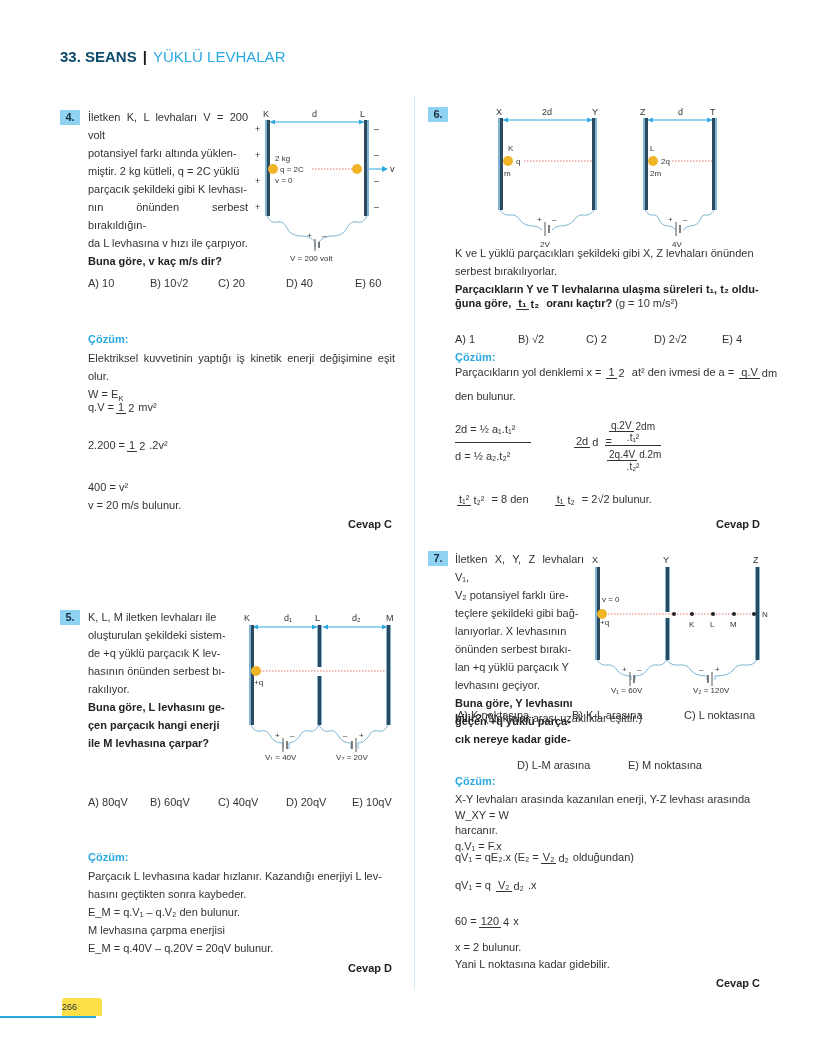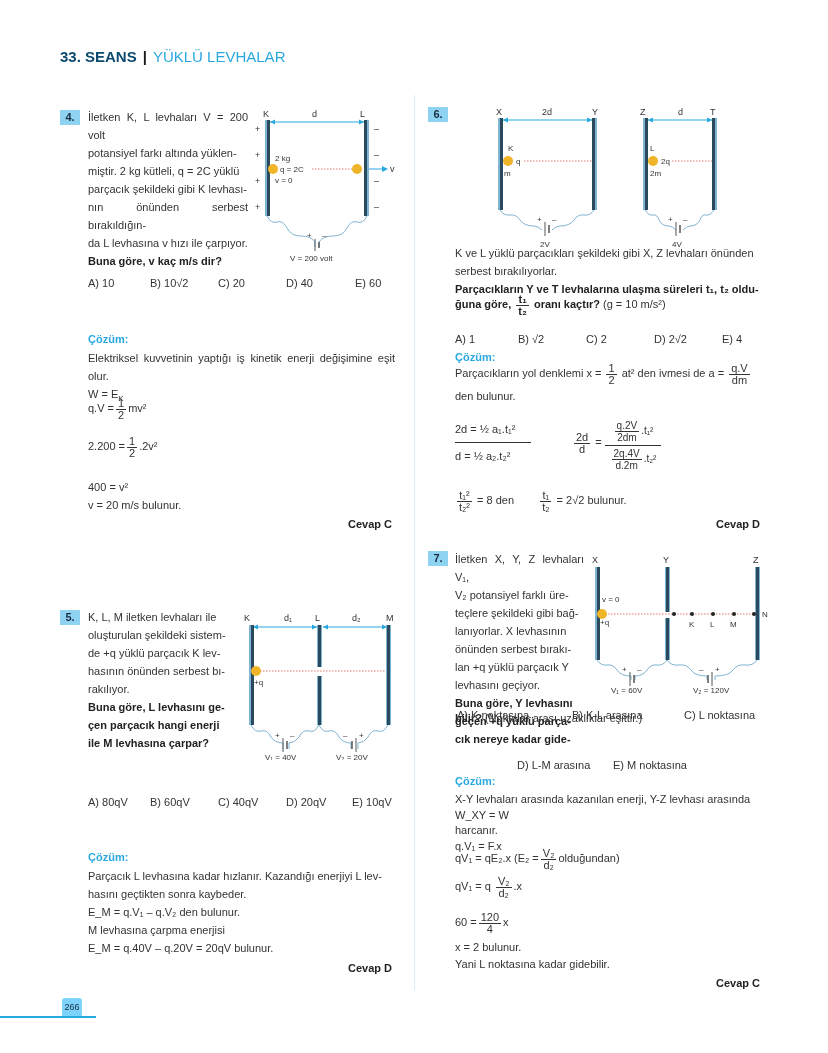--- a/index.html
+++ b/index.html
@@ -13,26 +13,26 @@
   .divider{left:414px;top:95px;width:1px;height:895px;background:#d9eef8}
   .qnum{width:20px;height:15px;background:#8fd3f2;color:#1b2b40;font-weight:bold;font-size:11px;text-align:center;line-height:15px}
   .txt{line-height:18px;font-size:11px;color:#333}
   .txt p{margin:0}
   .just{text-align:justify}
   .b{font-weight:bold;color:#222}
   .cozum{color:#29a8e0;font-weight:bold;font-size:11px}
   .cevap{font-weight:bold;font-size:11px;color:#222}
   .opts{display:flex;font-size:11px;color:#333}
   .opts span{display:inline-block}
-  .frac{display:inline-flex;flex-direction:column;align-items:center;vertical-align:middle;margin:0 2px;line-height:11px}
+  .frac{display:inline-flex;flex-direction:row;align-items:center;vertical-align:middle;margin:0 2px;line-height:11px}
   .frac .n{border-bottom:1px solid #333;padding:0 2px}
   .frac .d{padding:0 2px}
   sub,sup{font-size:8px}
   svg text{font-family:"Liberation Sans",sans-serif}
-  .page-num{left:62px;top:998px;width:20px;height:18px;background:#7dd3fc;border-radius:3px 3px 0 0;font-size:9px;color:#1b2b40;text-align:center;line-height:18px}
+  .page-num{left:62px;top:998px;width:40px;height:18px;background:#fde047;border-radius:3px 3px 0 0;font-size:9px;color:#1b2b40;line-height:18px}
   .page-line{left:0;top:1016px;width:96px;height:2px;background:#29a8e0}
 </style>
 </head>
 <body>
 
 <div class="abs hdr">
   <span class="num">33. SEANS</span><span class="sep">|</span><span class="sub">YÜKLÜ LEVHALAR</span>
 </div>
 
 <div class="abs divider"></div>
@@ -361,21 +361,21 @@
   <text x="26" y="141" font-size="8" fill="#333">V₁ = 60V</text>
   <text x="108" y="141" font-size="8" fill="#333">V₂ = 120V</text>
 </svg>
 
 <div class="abs opts" style="left:457px;top:709px">
   <span style="width:115px">A) K noktasına</span>
   <span style="width:112px">B) K-L arasına</span>
   <span>C) L noktasına</span>
 </div>
 <div class="abs opts" style="left:517px;top:759px">
-  <span style="width:96px">D) L-M arasına</span>
+  <span style="width:111px">D) L-M arasına</span>
   <span>E) M noktasına</span>
 </div>
 
 <div class="abs cozum" style="left:455px;top:775px">Çözüm:</div>
 <div class="abs txt" style="left:455px;top:790px;width:310px">
   <p>X-Y levhaları arasında kazanılan enerji, Y-Z levhası arasında</p>
   <p style="line-height:15px">W_XY = W</p>
   <p style="margin-top:-2px">harcanır.</p>
   <p style="line-height:15px">q.V₁ = F.x</p>
 </div>

